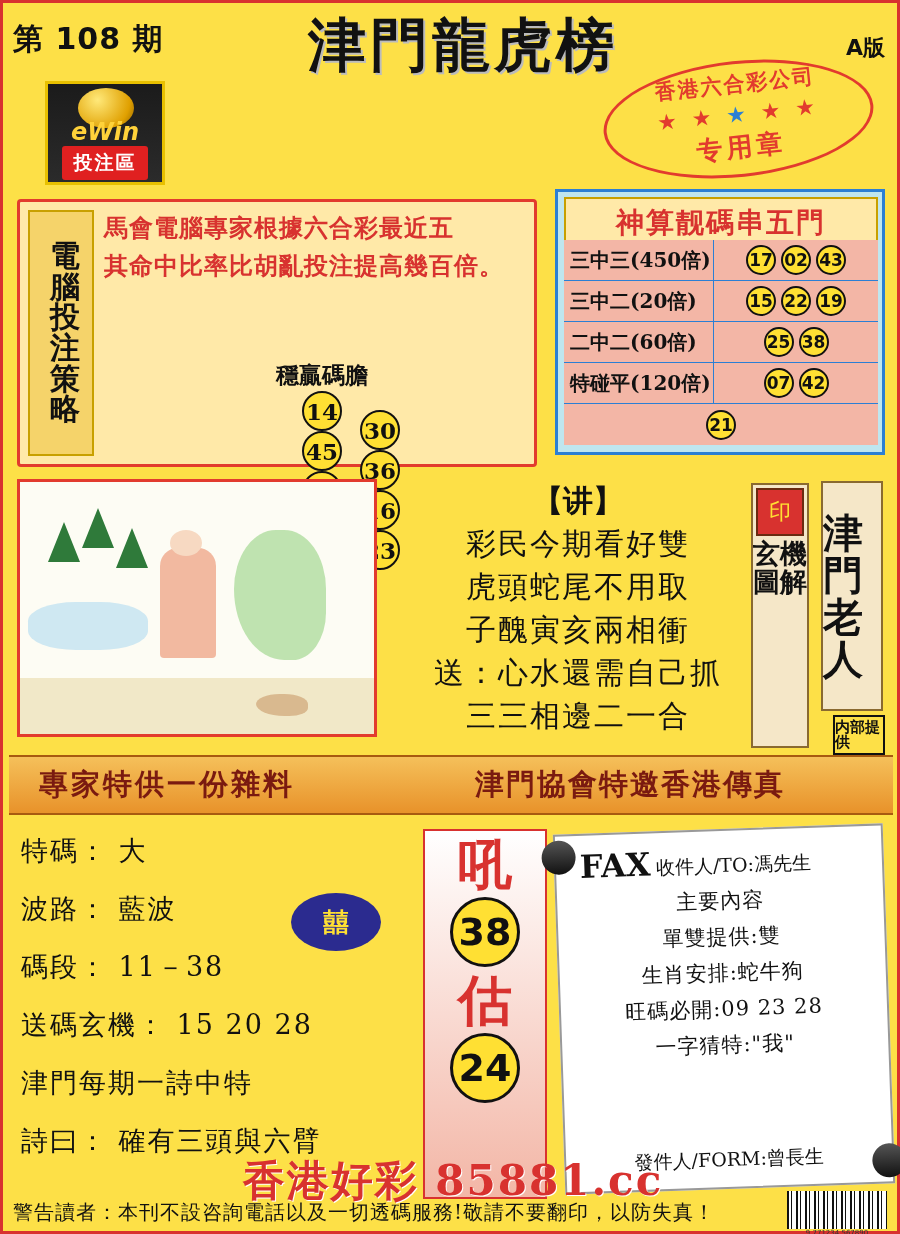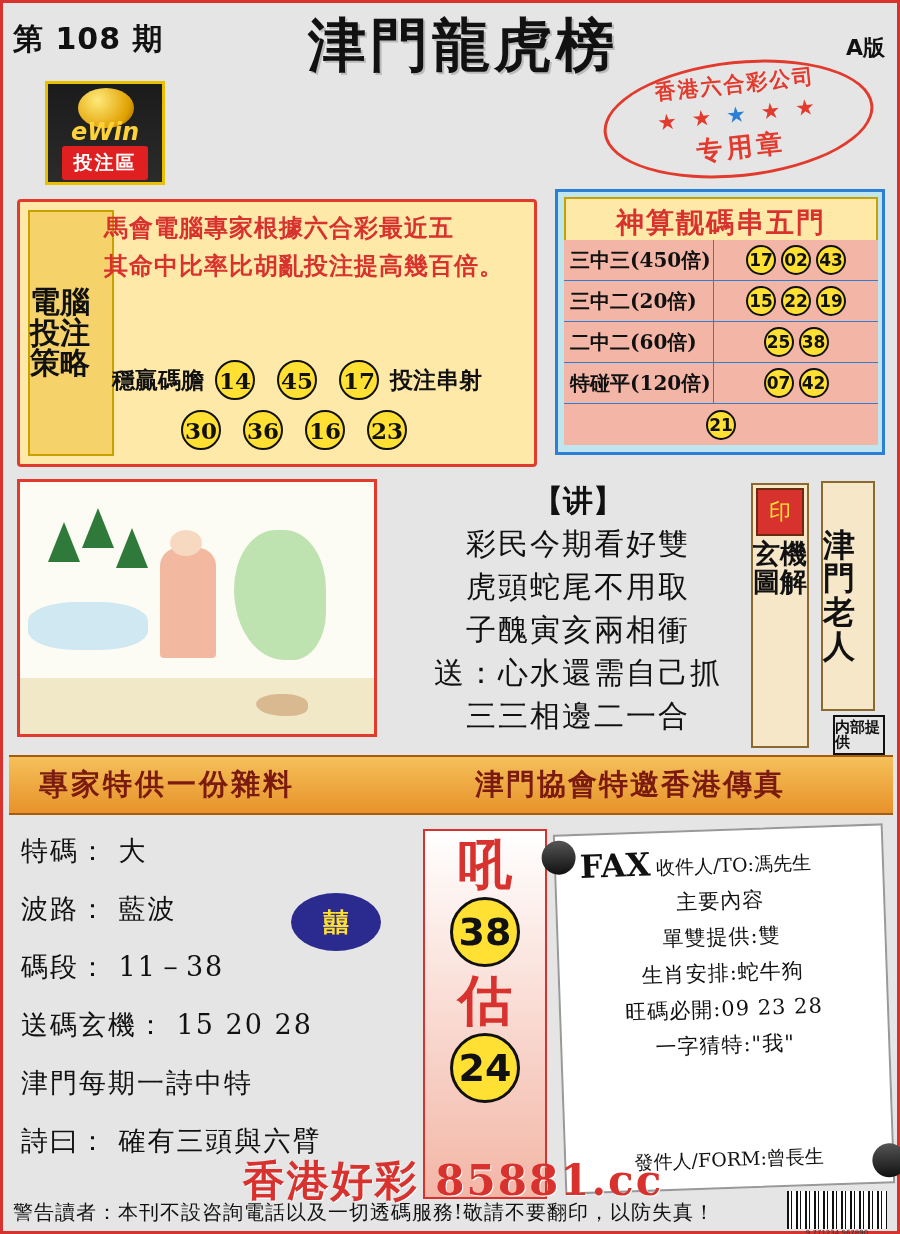--- a/index.html
+++ b/index.html
@@ -3,21 +3,21 @@
 <meta charset="utf-8">
 <style>
   html,body{margin:0;padding:0;}
   body{
     width:900px;height:1234px;position:relative;overflow:hidden;
     background:#ffffff;
     font-family:"DejaVu Sans","Liberation Sans",sans-serif;
   }
   .page{
     position:absolute;left:0;top:0;width:900px;height:1234px;
-    background:#e5e5e5;
+    background:#fde047;
     border:3px solid #d8322f;
     box-sizing:border-box;
   }
   
   .issue{
     position:absolute;left:10px;top:16px;font-size:30px;font-weight:bold;color:#111;
     font-family:"DejaVu Sans","Liberation Sans",sans-serif;letter-spacing:1px;
   }
   .masthead{
     position:absolute;left:250px;top:4px;width:420px;text-align:center;
@@ -67,37 +67,39 @@
     position:absolute;left:0;top:66px;width:100%;text-align:center;
     color:#e23b2e;font-size:26px;font-weight:bold;letter-spacing:4px;
   }
   
   .strategy{
     position:absolute;left:14px;top:196px;width:520px;height:268px;
     background:#ffe9a8;border:3px solid #e23b2e;box-sizing:border-box;
     border-radius:4px;
   }
   .strategy-title{
-    position:absolute;left:8px;top:8px;width:86px;height:246px;
+    position:absolute;left:8px;top:8px;width:66px;height:246px;
     background:#f5d36a;border:2px solid #c8a000;box-sizing:border-box;
     display:flex;flex-direction:column;align-items:center;justify-content:center;
     color:#111;font-size:30px;font-weight:bold;line-height:1.02;
     font-family:"DejaVu Serif","Liberation Serif",serif;
+    padding-left:20px;
   }
   .strategy-body{
     position:absolute;left:84px;top:10px;width:424px;
   }
   .strategy-body p{
     margin:0 0 6px 0;font-size:24px;color:#d8322f;font-weight:bold;letter-spacing:1px;
     font-family:"DejaVu Serif","Liberation Serif",serif;
   }
   .num-row{
     position:absolute;left:92px;width:420px;display:flex;align-items:center;
     font-size:23px;font-weight:bold;color:#111;
     font-family:"DejaVu Serif","Liberation Serif",serif;
+    flex-direction:column;
   }
   .r1{top:158px;}
   .r2{top:208px;left:150px;}
   .ball-y{
     display:inline-flex;align-items:center;justify-content:center;
     width:40px;height:40px;border-radius:50%;
     background:#ffe033;border:2px solid #111;box-sizing:border-box;
     font-size:23px;font-weight:bold;color:#111;margin:0 11px;
   }
   
@@ -152,24 +154,24 @@
     display:flex;flex-direction:column;align-items:center;
     font-family:"DejaVu Serif","Liberation Serif",serif;
   }
   .xuanji .icon{
     width:48px;height:48px;margin-top:3px;
     background:#d8322f;border:2px solid #6a2a10;box-sizing:border-box;
     display:flex;align-items:center;justify-content:center;color:#ffe033;font-size:22px;
   }
   .xuanji .t{font-size:27px;font-weight:bold;color:#111;line-height:1.04;margin-top:4px;}
   .laoren{
-    position:absolute;left:818px;top:478px;width:54px;height:230px;
+    position:absolute;left:818px;top:478px;width:62px;height:230px;
     background:#f5e7c8;border:2px solid #8a6a30;box-sizing:border-box;
     display:flex;flex-direction:column;align-items:center;justify-content:center;
-    font-size:32px;font-weight:bold;color:#111;line-height:1.05;
+    font-size:40px;font-weight:bold;color:#111;line-height:1.05;
     font-family:"DejaVu Serif","Liberation Serif",serif;
   }
   .neibu{
     position:absolute;left:830px;top:712px;width:52px;height:40px;
     border:2px solid #111;box-sizing:border-box;
     display:flex;flex-wrap:wrap;align-items:center;justify-content:center;
     font-size:15px;font-weight:bold;color:#111;line-height:1;
   }
   
   .banner{

